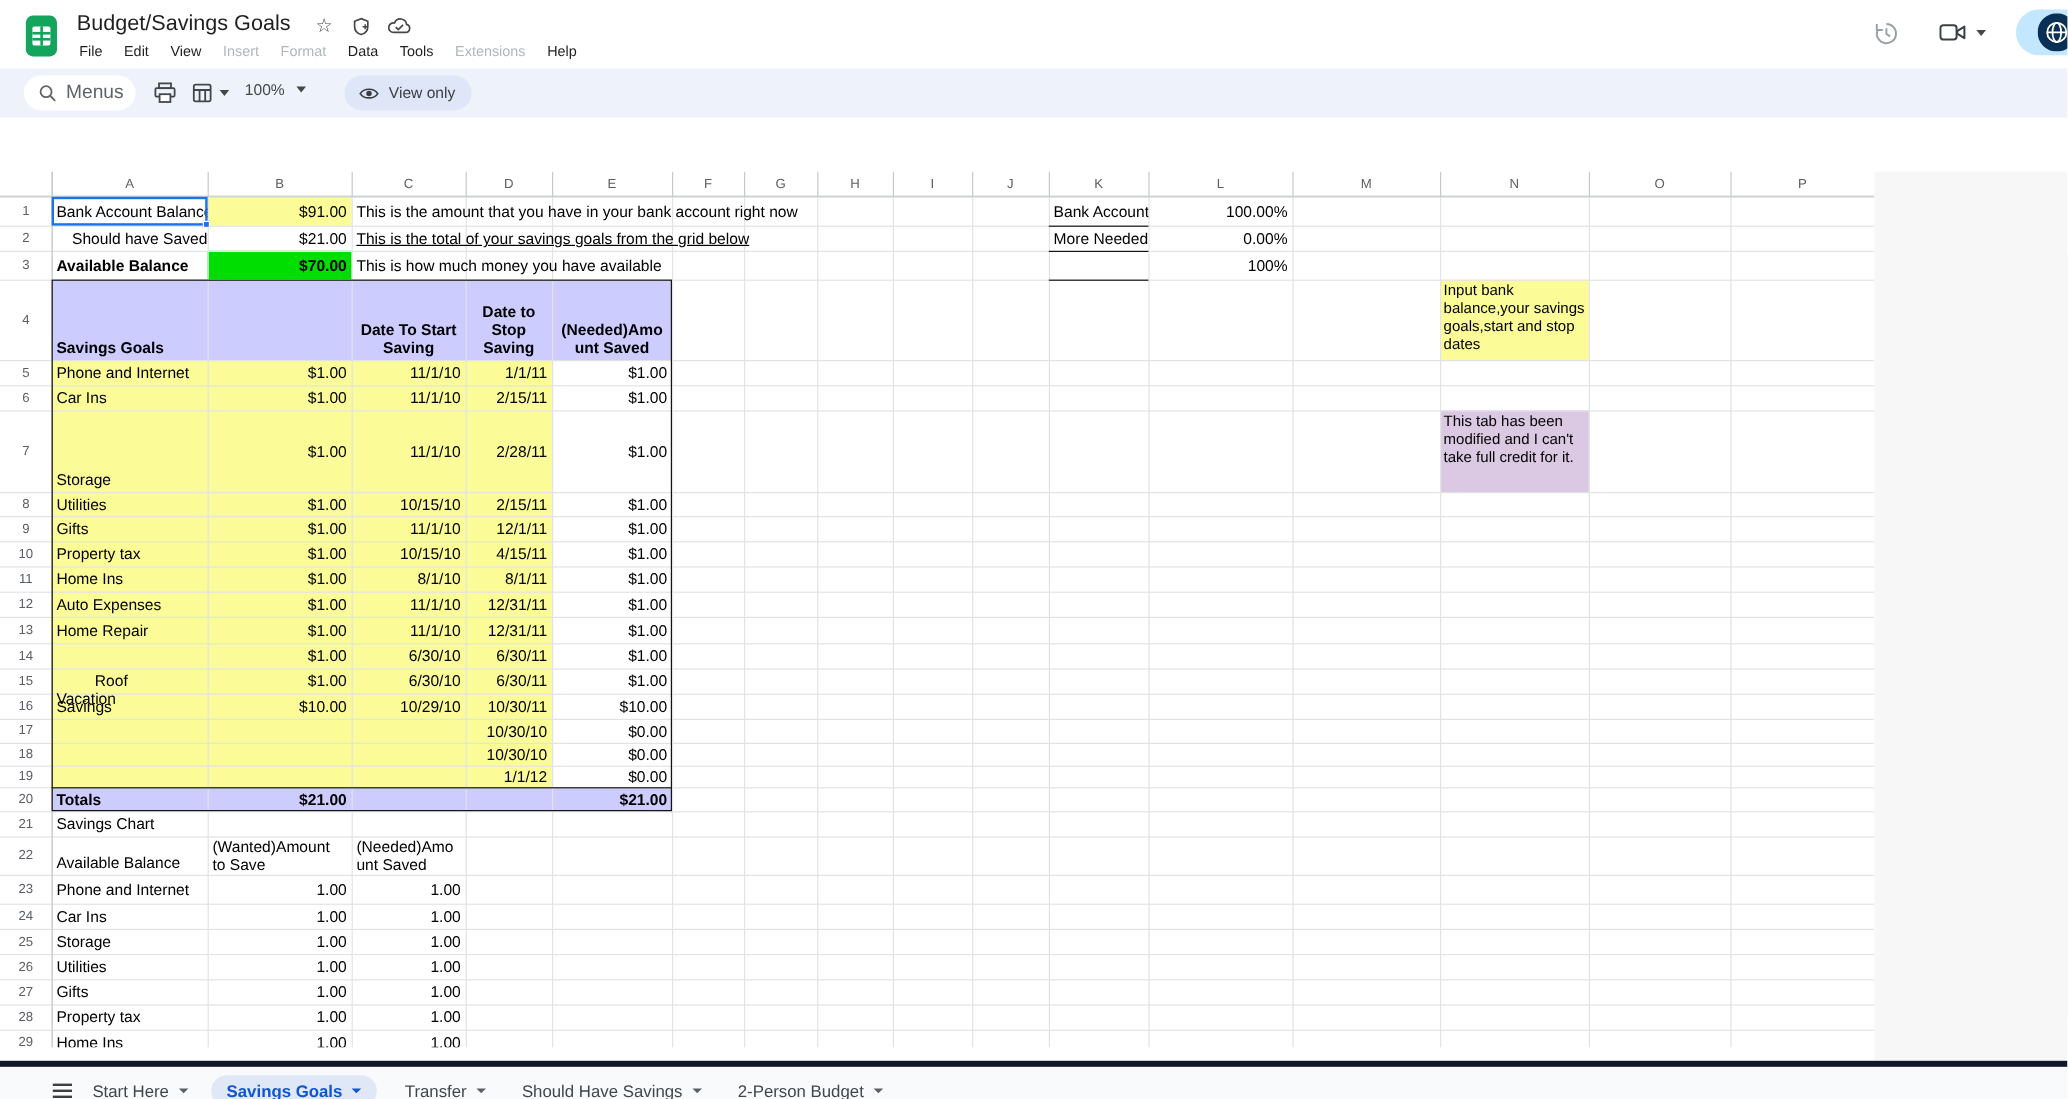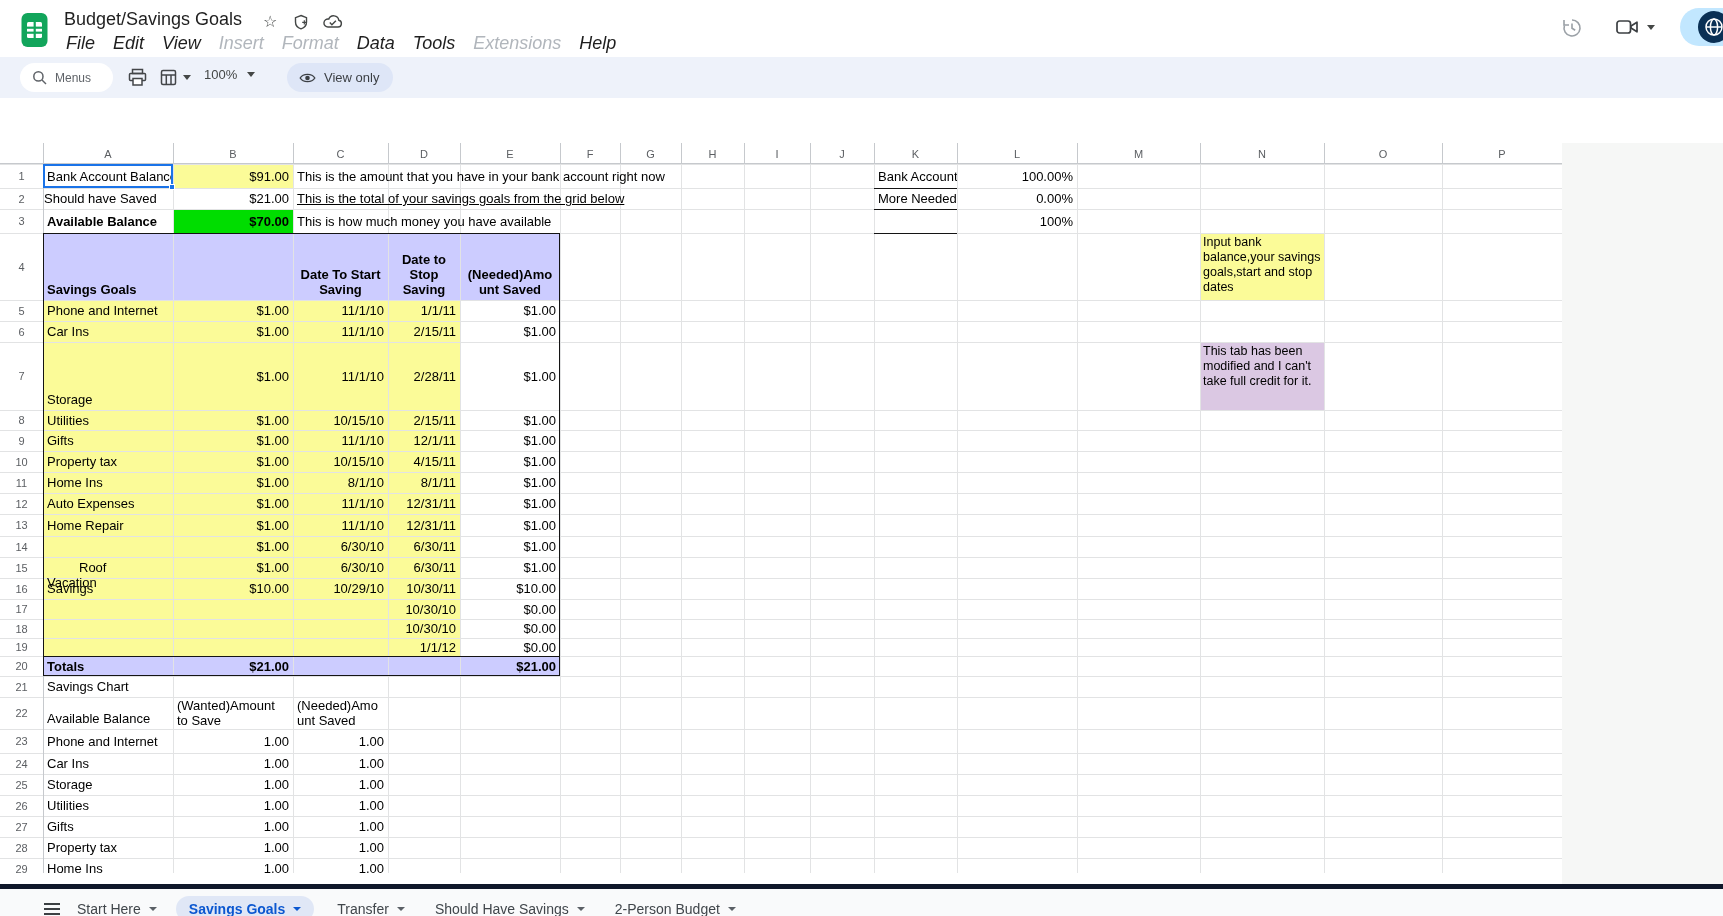--- a/index.html
+++ b/index.html
@@ -9,33 +9,33 @@
 
   
   #topbar { position:absolute; left:0; top:0; width:1723px; height:57px; background:#fff; }
   #logo { position:absolute; left:21px; top:12px; }
   .doc-title { position:absolute; left:64px; top:9px; font-size:18px; color:#1f1f1f; white-space:nowrap; }
   .title-icon { position:absolute; top:14px; color:#444746; }
   #star-ic { left:263px; font-size:16px; top:12px; }
   #shield-ic { left:293px; }
   #cloud-ic { left:323px; }
   #menubar { position:absolute; left:57px; top:32px; height:22px; display:flex; align-items:center; }
-  .menu-item { font-size:18px; color:#1f1f1f; padding:0 9px; cursor:default;font-style:italic; }
+  .menu-item { font-size:12px; color:#1f1f1f; padding:0 9px; cursor:default; }
   .menu-item.disabled { color:#b1b6bc; }
   #hist-ic { position:absolute; left:1560px; top:16px; }
   #cam-ic { position:absolute; left:1616px; top:18px; display:flex; align-items:center; gap:7px; }
   #avatar-pill { position:absolute; left:1680px; top:8px; width:60px; height:38px;
     border-radius:19px; background:#c2e7ff; }
   #avatar-globe { position:absolute; left:1698px; top:11px; }
 
   
   #toolbar { position:absolute; left:0; top:57px; width:1723px; height:41px; background:#eef2fa; }
   #menus-pill { position:absolute; left:20px; top:6px; width:93px; height:29px; border-radius:15px;
     background:#fff; display:flex; align-items:center; padding-left:12px; gap:8px; }
-  #menus-pill span { font-size:12px; color:#5f6368; }
+  #menus-pill span { font-size:16px; color:#5f6368; }
   .tb-ic { position:absolute; top:11px; }
   #print-ic { left:128px; }
   #fmt-ic { left:160px; top:12px; display:flex; align-items:center; gap:6px; }
   #zoom-ctl { position:absolute; left:204px; top:10px; display:flex; align-items:center; gap:10px;
     font-size:13px; color:#444746; }
   #viewonly-pill { position:absolute; left:287px; top:6px; height:29px; border-radius:15px;
     background:#dee6f7; display:flex; align-items:center; padding:0 14px 0 12px; gap:8px; }
   #viewonly-pill span { font-size:13px; color:#3b3f44; }
   .caret { width:0; height:0; border-left:4px solid transparent; border-right:4px solid transparent;
     border-top:5px solid #444746; display:inline-block; }
@@ -296,21 +296,21 @@
       <div style="left: 43px; top: 90px; width: 517px; height: 443px; border: 1px solid rgb(20, 20, 20);"></div>
       <div class="blk" style="left: 43px; top: 513px; width: 517px; height: 1px;"></div>
       <div class="blk" style="left: 874px; top: 45px; width: 83px; height: 1px;"></div>
       <div class="blk" style="left: 874px; top: 66px; width: 83px; height: 1px;"></div>
       <div class="blk" style="left: 874px; top: 90px; width: 83px; height: 1px;"></div>
       <div class="cell clip" style="left: 43px; top: 21px; height: 24px; width: 130px;">Bank Account Balance</div>
       <div class="cell ar" style="left: 173px; top: 21px; height: 24px; width: 120px;">$91.00</div>
       <div class="cell" style="left: 293px; top: 21px; height: 24px;">This is the amount that you have in your bank account right now</div>
       <div class="cell clip" style="left: 874px; top: 21px; height: 24px; width: 83px;">Bank Account</div>
       <div class="cell ar" style="left: 957px; top: 21px; height: 24px; width: 120px;">100.00%</div>
-      <div class="cell" style="left: 40px; top: 45px; height: 21px; width: 130px;">Should have Saved</div>
+      <div class="cell" style="left: 56px; top: 45px; height: 21px; width: 130px;">Should have Saved</div>
       <div class="cell ar" style="left: 173px; top: 45px; height: 21px; width: 120px;">$21.00</div>
       <div class="cell ul" style="left: 293px; top: 45px; height: 21px;">This is the total of your savings goals from the grid below</div>
       <div class="cell clip" style="left: 874px; top: 45px; height: 21px; width: 83px;">More Needed</div>
       <div class="cell ar" style="left: 957px; top: 45px; height: 21px; width: 120px;">0.00%</div>
       <div class="cell bold" style="left: 43px; top: 66px; height: 24px; width: 130px;">Available Balance</div>
       <div class="cell ar bold" style="left: 173px; top: 66px; height: 24px; width: 120px;">$70.00</div>
       <div class="cell" style="left: 293px; top: 66px; height: 24px;">This is how much money you have available</div>
       <div class="cell ar" style="left: 957px; top: 66px; height: 24px; width: 120px;">100%</div>
       <div class="cell bold vb" style="left: 43px; top: 90px; height: 67px; width: 130px;">Savings Goals</div>
       <div class="cell ac bold vb ml" style="left: 293px; top: 90px; height: 67px; width: 95px;">Date To Start

